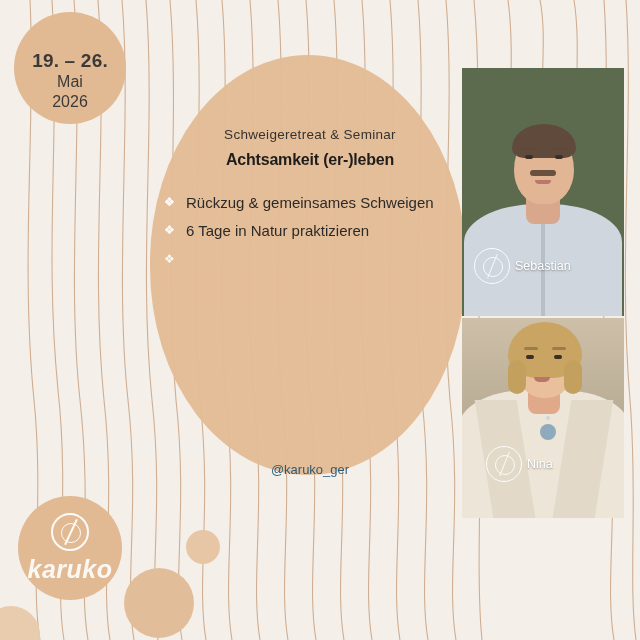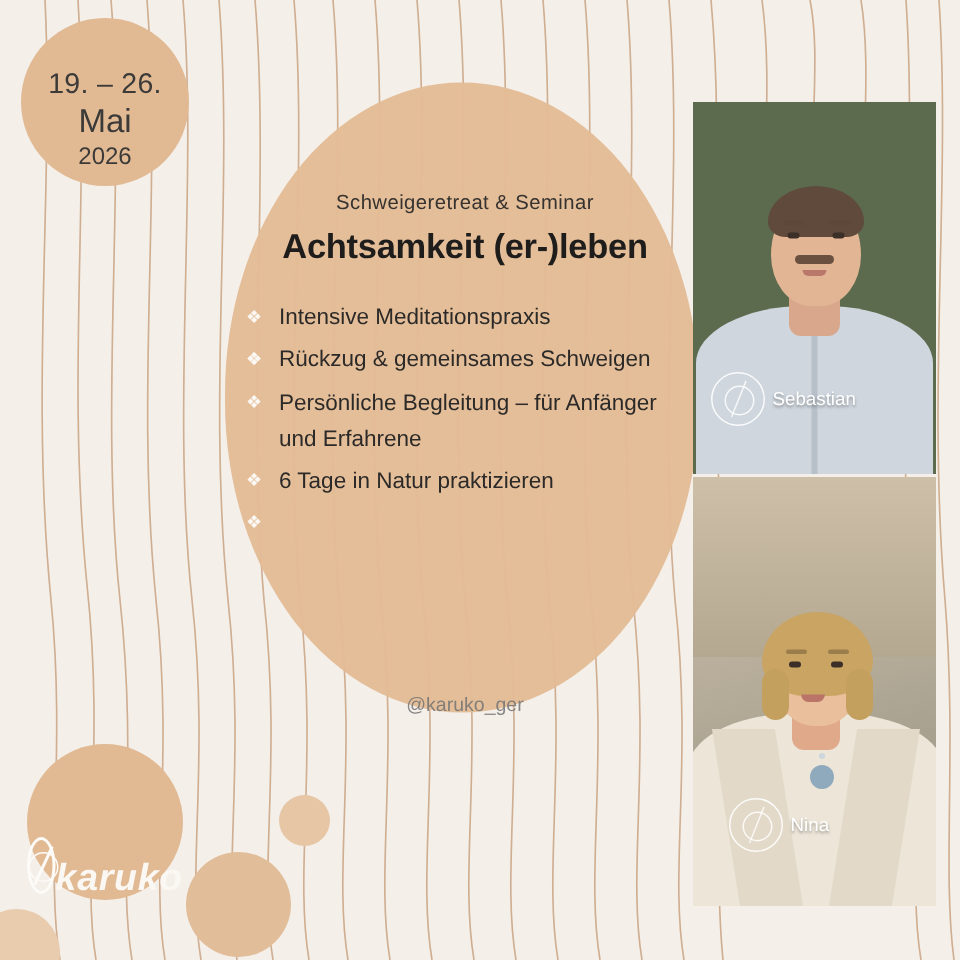--- a/index.html
+++ b/index.html
@@ -48,47 +48,47 @@
     background: #e1ba94;
     display: flex;
     flex-direction: column;
     align-items: center;
     justify-content: center;
     text-align: center;
     color: #3c3a38;
     line-height: 1.22;
   }
   .date-badge .d1 {
-    font-weight: normal;
+    font-weight: bold;
     font-size: 19px;
     letter-spacing: .2px;
     margin-top: 24px;
   }
-  .date-badge .d2 { font-size: 22px; }
+  .date-badge .d2 { font-size: 16px; }
   .date-badge .d3 { font-size: 16px; }
 
   
   .content {
     position: absolute;
     left: 160px;
     top: 95px;
     width: 300px;
     color: #2f2d2b;
   }
   .eyebrow {
     text-align: center;
     font-size: 13.5px;
     letter-spacing: .3px;
     margin-bottom: 9px;
     color: #35322f;
     margin-top: 32px;
   }
   .headline {
     text-align: center;
-    font-size: 23px;
+    font-size: 16px;
     font-weight: bold;
     letter-spacing: -.2px;
     margin-bottom: 22px;
     color: #1f1d1c;
   }
   .bullets {
     list-style: none;
     margin: 0;
     padding: 0 0 0 4px;
   }
@@ -108,42 +108,42 @@
     color: #fbf7f3;
     line-height: 1.9;
   }
   .handle {
     position: absolute;
     left: 160px;
     top: 462px;
     width: 300px;
     text-align: center;
     font-size: 13px;
-    color: #737373;
+    color: #0c4a6e;
     opacity: .85;
   }
 
   
   .photo {
     position: absolute;
     overflow: hidden;
     background: #5c6b4e;
     text-align: right;
   }
   .photo-top {
     left: 462px;
     top: 68px;
     width: 162px;
     height: 248px;
   }
   .photo-bottom {
     left: 462px;
     top: 318px;
     width: 162px;
-    height: 286px;
+    height: 200px;
   }
   
   .bg-hedge {
     position: absolute; inset: 0;
     background:
       radial-gradient(circle at 18% 22%, #6f8159 0 9px, transparent 10px),
       radial-gradient(circle at 52% 12%, #54663f 0 11px, transparent 12px),
       radial-gradient(circle at 82% 30%, #6b7d54 0 10px, transparent 11px),
       radial-gradient(circle at 30% 62%, #5d7047 0 12px, transparent 13px),
       radial-gradient(circle at 70% 78%, #718košt 0 0, transparent 0),
@@ -309,22 +309,22 @@
   
   .logo-circle {
     position: absolute;
     left: 18px;
     top: 496px;
     width: 104px;
     height: 104px;
     border-radius: 50%;
     background: #e1ba94;
     display: flex;
-    flex-direction: row;
-    align-items: flex-end;
+    flex-direction: column;
+    align-items: center;
     justify-content: center;
   }
   .logo-yarn {
     width: 34px; height: 34px;
     border-radius: 50%;
     border: 2px solid #fdfbf8;
     position: relative;
     margin-bottom: 4px;
   }
   .logo-yarn:before {
@@ -398,24 +398,24 @@
   <div class="date-badge">
     <div class="d1">19. – 26.</div>
     <div class="d2">Mai</div>
     <div class="d3">2026</div>
   </div>
 
   <div class="content">
     <div class="eyebrow">Schweigeretreat &amp; Seminar</div>
     <div class="headline">Achtsamkeit (er-)leben</div>
     <ul class="bullets">
-      <li><span class="bullet-icon">❖</span><span>Intensive Meditationspraxis</span></li>
+      <li><span class="bullet-icon">❖</span></li>
       <li><span class="bullet-icon">❖</span></li>
       <li><span class="bullet-icon">❖</span><span>Rückzug &amp; gemeinsames Schweigen</span></li>
-      <li><span class="bullet-icon">❖</span><span> Persönliche Begleitung – für Anfänger und Erfahrene</span></li>
+      <li><span class="bullet-icon">❖</span></li>
       <li><span class="bullet-icon">❖</span><span> 6 Tage in Natur praktizieren</span></li>
       <li><span class="bullet-icon">❖</span></li>
     </ul>
   </div>
   <div class="handle">@karuko_ger</div>
 
   <div class="photo photo-top">
     <div class="bg-hedge"></div>
     <div class="person">
       <div class="seb-shirt"></div>

